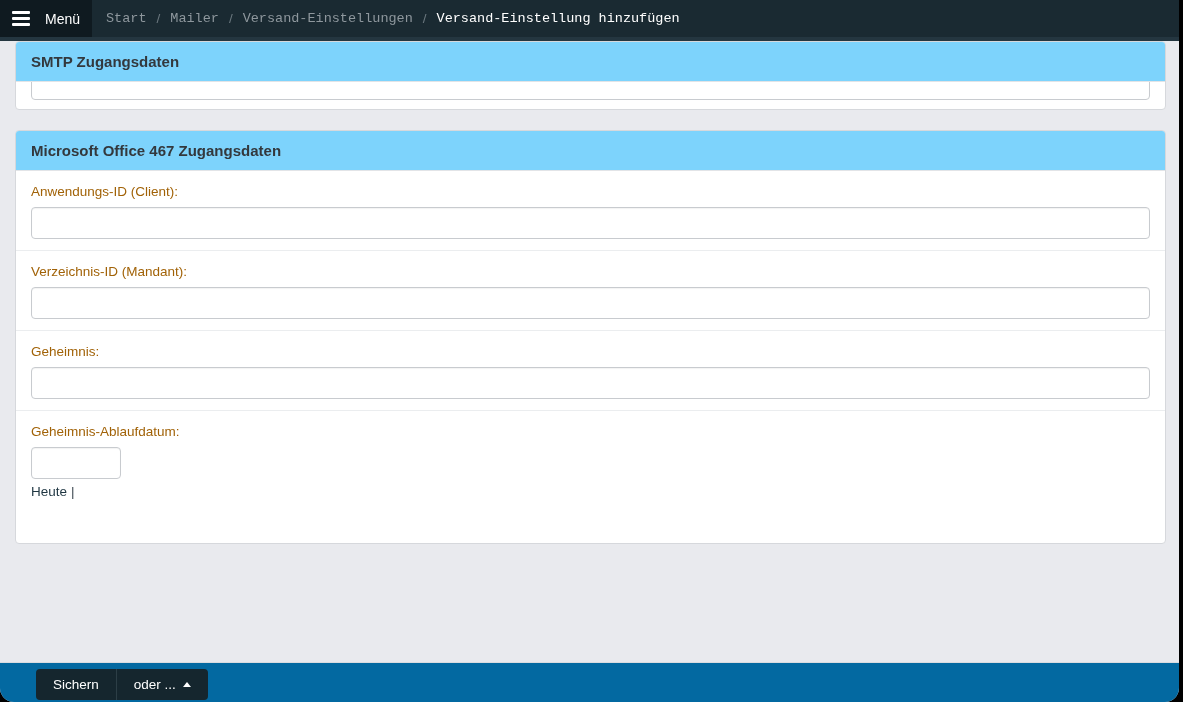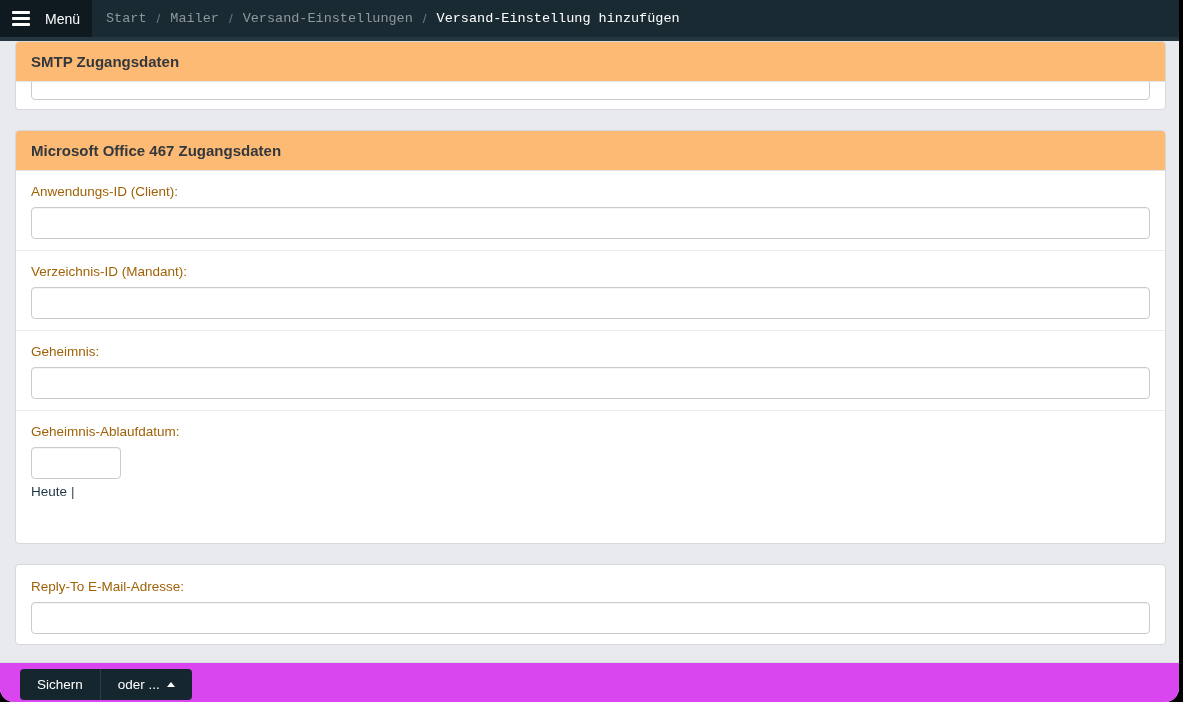--- a/index.html
+++ b/index.html
@@ -50,21 +50,21 @@
     overflow: hidden;
   }
   .panel {
     background: #fff;
     border: 1px solid #d6d8dc;
     border-radius: 4px;
     margin-bottom: 20px;
     overflow: hidden;
   }
   .panel-heading {
-    background: #fdba74;
+    background: #7dd3fc;
     border-bottom: 1px solid #e2e4e7;
     padding: 0 15px;
     height: 40px;
     display: flex; align-items: center;
     position: relative; z-index: 2;
   }
   .panel-title { font-size: 15px; font-weight: bold; color: #33383d; }
 
   
   .panel--smtp .panel-body-clip { padding: 0 15px 9px; position: relative; z-index: 1; }
@@ -90,24 +90,24 @@
   .date-links a { color: #1f3642; text-decoration: none; cursor: pointer; }
   .date-links .pipe { color: #3c4850; margin-left: 4px; }
 
   .form-group--tail { padding-bottom: 44px; }
 
   .panel--plain .form-group { padding: 14px 15px 10px; }
 
   
   .footer-bar {
     flex: 0 0 40px;
-    background: #d946ef;
+    background: #0369a1;
     border-top: 1px solid #dadce0;
     display: flex; align-items: flex-start;
-    padding: 6px 0 0 20px;
+    padding: 6px 0 0 36px;
   }
   .btn-group { display: inline-flex; border-radius: 4px; overflow: hidden; }
   .btn {
     background: #15262e; color: #fff;
     border: none; height: 31px;
     font-size: 13.5px; font-family: inherit;
     display: inline-flex; align-items: center;
     padding: 0 17px; cursor: pointer;
   }
   .btn + .btn { border-left: 1px solid #2c3e46; }
@@ -177,26 +177,20 @@
 
       <div class="form-group form-group--tail">
         <label class="control-label">Geheimnis-Ablaufdatum:</label>
         <input type="text" class="text-input text-input--date" value="" style="">
         <div class="date-links">
           <a>Heute</a><span class="pipe">|</span>
         </div>
       </div>
     </section>
 
-    <section class="panel panel--plain">
-      <div class="form-group">
-        <label class="control-label">Reply-To E-Mail-Adresse:</label>
-        <input type="text" class="text-input" value="" style="">
-      </div>
-    </section>
 
   </main>
 
   <footer class="footer-bar">
     <div class="btn-group">
       <button class="btn">Sichern</button>
       <button class="btn">
         <span>oder ...</span>
         <span class="caret-up"></span>
       </button>

